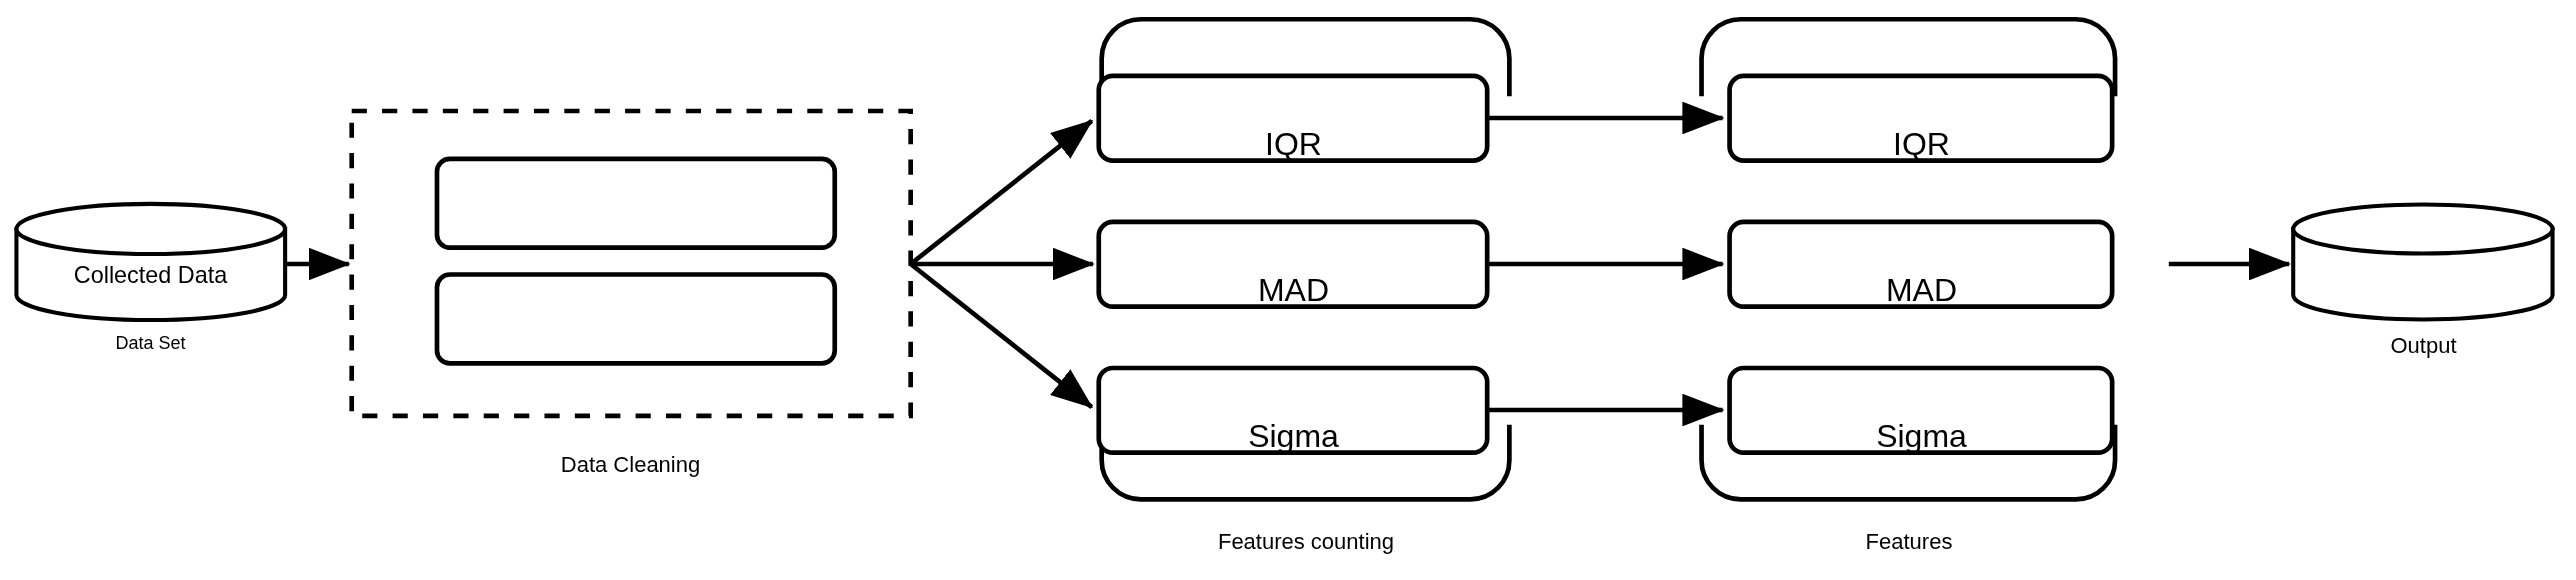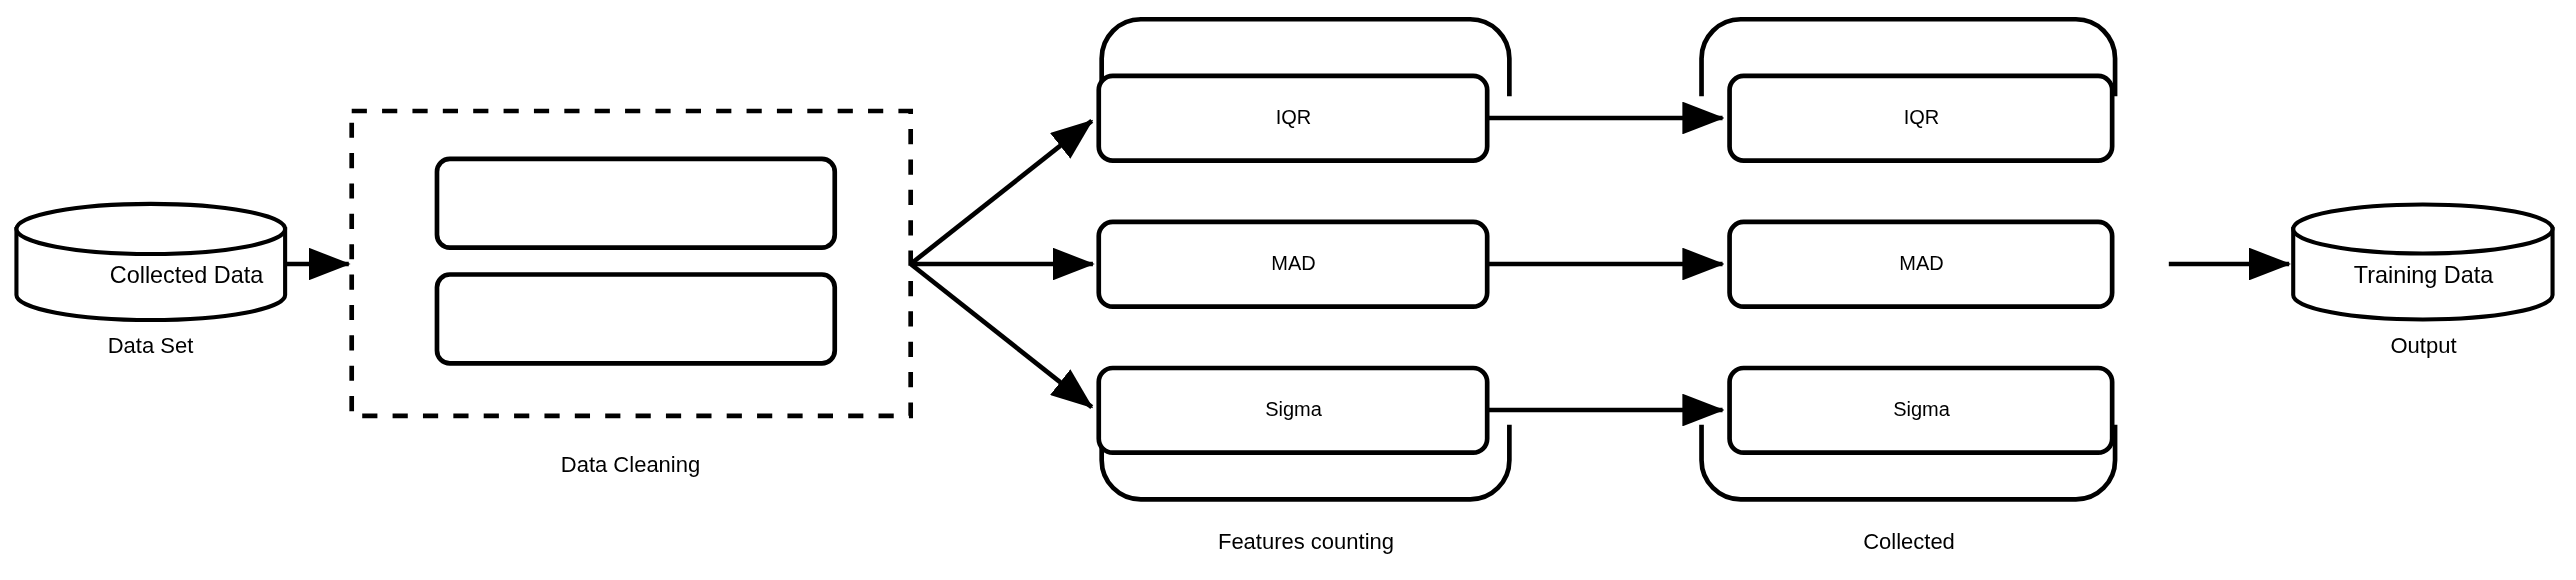--- a/index.html
+++ b/index.html
@@ -27,21 +27,21 @@
     color: #000000;
     font-family: "Liberation Sans", sans-serif;
     text-align: center;
     white-space: pre-line;
     line-height: 1.18;
     pointer-events: none;
   }
   .node-label { font-size: 23.4px; }
   .group-caption { font-size: 22px; }
   .cyl-label { font-size: 23.4px; }
-  .box-label { font-size: 20px; }
+  .box-label { font-size: 32px; margin-top: 20px; }
 </style>
 </head>
 <body>
 
 <div id="canvas">
 
   <svg class="layer" viewBox="0 0 4408 993">
     <defs>
       <marker id="arrowhead" markerWidth="9" markerHeight="7" refX="8.6" refY="3.5" orient="auto" markerUnits="strokeWidth">
         <path d="M0,0 L9,3.5 L0,7 z" fill="#000000"></path>
@@ -83,32 +83,31 @@
     <rect x="2960" y="630" width="655" height="145" rx="24" ry="24" fill="#ffffff" stroke="#000000" stroke-width="8"></rect>
 
     <line x1="3712" y1="452" x2="3918" y2="452" stroke="#000000" stroke-width="8" marker-end="url(#arrowhead)"></line>
 
     <g>
       <path d="M3925,392 L3925,505 A 222 42 0 0 0 4369,505 L4369,392 Z" fill="#ffffff" stroke="#000000" stroke-width="7"></path>
       <ellipse cx="4147" cy="392" rx="222" ry="42" fill="#ffffff" stroke="#000000" stroke-width="7"></ellipse>
     </g>
   </svg>
 
-  <div class="lbl cyl-label" style="left:16px; top:262px; width:269px;padding-left:36px;">Collected Data</div>
-  <div class="lbl node-label" style="left:16px; top:333px; width:269px; font-size:22px;">Data Set</div>
+  <div class="lbl cyl-label" style="left:16px; top:262px; width:269px;">Collected Data</div>
+  <div class="lbl node-label" style="left:16px; top:333px; width:269px; font-size:18px;">Data Set</div>
 
   <div class="lbl group-caption" style="left:351px; top:452px; width:559px;">Data Cleaning</div>
 
   <div class="lbl box-label" style="left:1099px; top:106px; width:389px;">IQR</div>
   <div class="lbl box-label" style="left:1099px; top:252px; width:389px;">MAD</div>
   <div class="lbl box-label" style="left:1099px; top:398px; width:389px;">Sigma</div>
   <div class="lbl group-caption" style="left:1102px; top:529px; width:408px;">Features counting</div>
 
   <div class="lbl box-label" style="left:1730px; top:106px; width:383px;">IQR</div>
   <div class="lbl box-label" style="left:1730px; top:252px; width:383px;">MAD</div>
   <div class="lbl box-label" style="left:1730px; top:398px; width:383px;">Sigma</div>
-  <div class="lbl group-caption" style="left:1702px; top:529px; width:414px;">Collected</div>
+  <div class="lbl group-caption" style="left:1702px; top:529px; width:414px;">Features</div>
 
-  <div class="lbl cyl-label" style="left:2294px; top:262px; width:259px;">Training Data</div>
   <div class="lbl node-label" style="left:2294px; top:333px; width:259px; font-size:22px;">Output</div>
 
 </div>
 
 
 </body></html>

